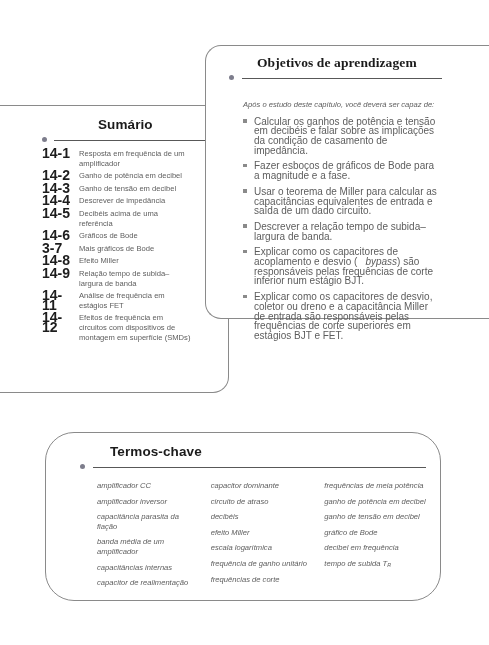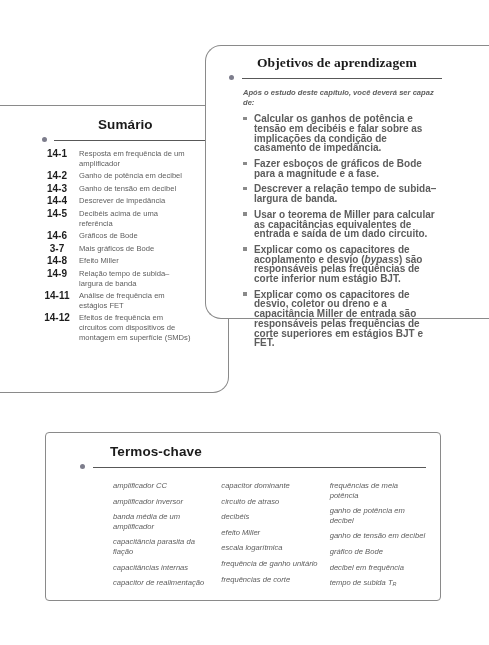--- a/index.html
+++ b/index.html
@@ -51,21 +51,21 @@
     border-right: none;
     z-index: 2;
   }
 
   
   #card-termos {
     left: 45px;
     top: 432px;
     width: 396px;
     height: 169px;
-    border-radius: 4px;
+    border-radius: 29px;
   }
 
   
   .head {
     position: absolute;
     left: 0;
     right: 0;
     top: 0;
   }
   .head-title {
@@ -97,38 +97,37 @@
     width: 150px;
   }
   .sum-row {
     display: flex;
     margin-bottom: 3px;
     font-size: 7.6px;
     line-height: 9.6px;
   }
   .sum-num {
     flex: 0 0 30px;
-    text-align: center;
+    text-align: left;
     padding-right: 7px;
     font-weight: bold;
     color: #1d1d1d;
-    font-size: 10px;
+    font-size: 14px;
   }
   .sum-txt {
     flex: 1 1 auto;
     color: #5d5d5d;
   }
 
   
   .obj-body {
     position: absolute;
     left: 37px;
-    top: 42px;
+    top: 54px;
     width: 197px;
-    font-weight: bold;
   }
   .obj-intro {
     font-style: italic;
     font-size: 7.6px;
     line-height: 9.6px;
     color: #5d5d5d;
     margin-bottom: 7px;
   }
   .obj-item {
     display: flex;
@@ -141,26 +140,26 @@
     flex: 0 0 11px;
     padding-top: 2.5px;
   }
   .obj-bullet i {
     display: block;
     width: 3.5px;
     height: 3.5px;
     background: #8a8a8a;
   }
   .obj-text { flex: 1 1 auto; }
-  .obj-text em { font-style: italic; }
+  .obj-text em { font-style: italic; padding-left: 8px; }
 
   
   .termos-cols {
     position: absolute;
-    left: 67px;
+    left: 51px;
     top: 48px;
     right: 14px;
     display: flex;
     gap: 12px;
   }
   .termos-col {
     flex: 1 1 0;
   }
   .termo {
     font-style: italic;
@@ -254,27 +253,27 @@
       <div class="obj-item">
         <span class="obj-bullet">
             <i></i>
           </span>
         <span class="obj-text">Fazer esboços de gráficos de Bode para a magnitude e a fase.</span>
       </div>
       <div class="obj-item">
         <span class="obj-bullet">
             <i></i>
           </span>
+        <span class="obj-text">Usar o teorema de Miller para calcular as capacitâncias equivalentes de entrada e saída de um dado circuito.</span>
+      </div>
+      <div class="obj-item">
+        <span class="obj-bullet">
+            <i></i>
+          </span>
         <span class="obj-text">Descrever a relação tempo de subida–largura de banda.</span>
-      </div>
-      <div class="obj-item">
-        <span class="obj-bullet">
-            <i></i>
-          </span>
-        <span class="obj-text">Usar o teorema de Miller para calcular as capacitâncias equivalentes de entrada e saída de um dado circuito.</span>
       </div>
       <div class="obj-item">
         <span class="obj-bullet">
             <i></i>
           </span>
         <span class="obj-text">Explicar como os capacitores de acoplamento e desvio (<em>bypass</em>) são responsáveis pelas frequências de corte inferior num estágio BJT.</span>
       </div>
       <div class="obj-item">
         <span class="obj-bullet">
             <i></i>
@@ -288,22 +287,22 @@
     <div class="head">
       <span class="head-dot" style="left:34px; top:31px;"></span>
       <div class="head-title" style="left:64px; top:11px;">Termos-chave</div>
       <div class="head-rule" style="left:47px; top:33.5px; width:333px;"></div>
     </div>
 
     <div class="termos-cols">
       <div class="termos-col">
         <div class="termo">amplificador CC</div>
         <div class="termo">amplificador inversor</div>
+        <div class="termo">capacitância parasita da fiação</div>
         <div class="termo">banda média de um amplificador</div>
-        <div class="termo">capacitância parasita da fiação</div>
         <div class="termo">capacitâncias internas</div>
         <div class="termo">capacitor de realimentação</div>
       </div>
       <div class="termos-col">
         <div class="termo">capacitor dominante</div>
         <div class="termo">circuito de atraso</div>
         <div class="termo">decibéis</div>
         <div class="termo">efeito Miller</div>
         <div class="termo">escala logarítmica</div>
         <div class="termo">frequência de ganho unitário</div>

